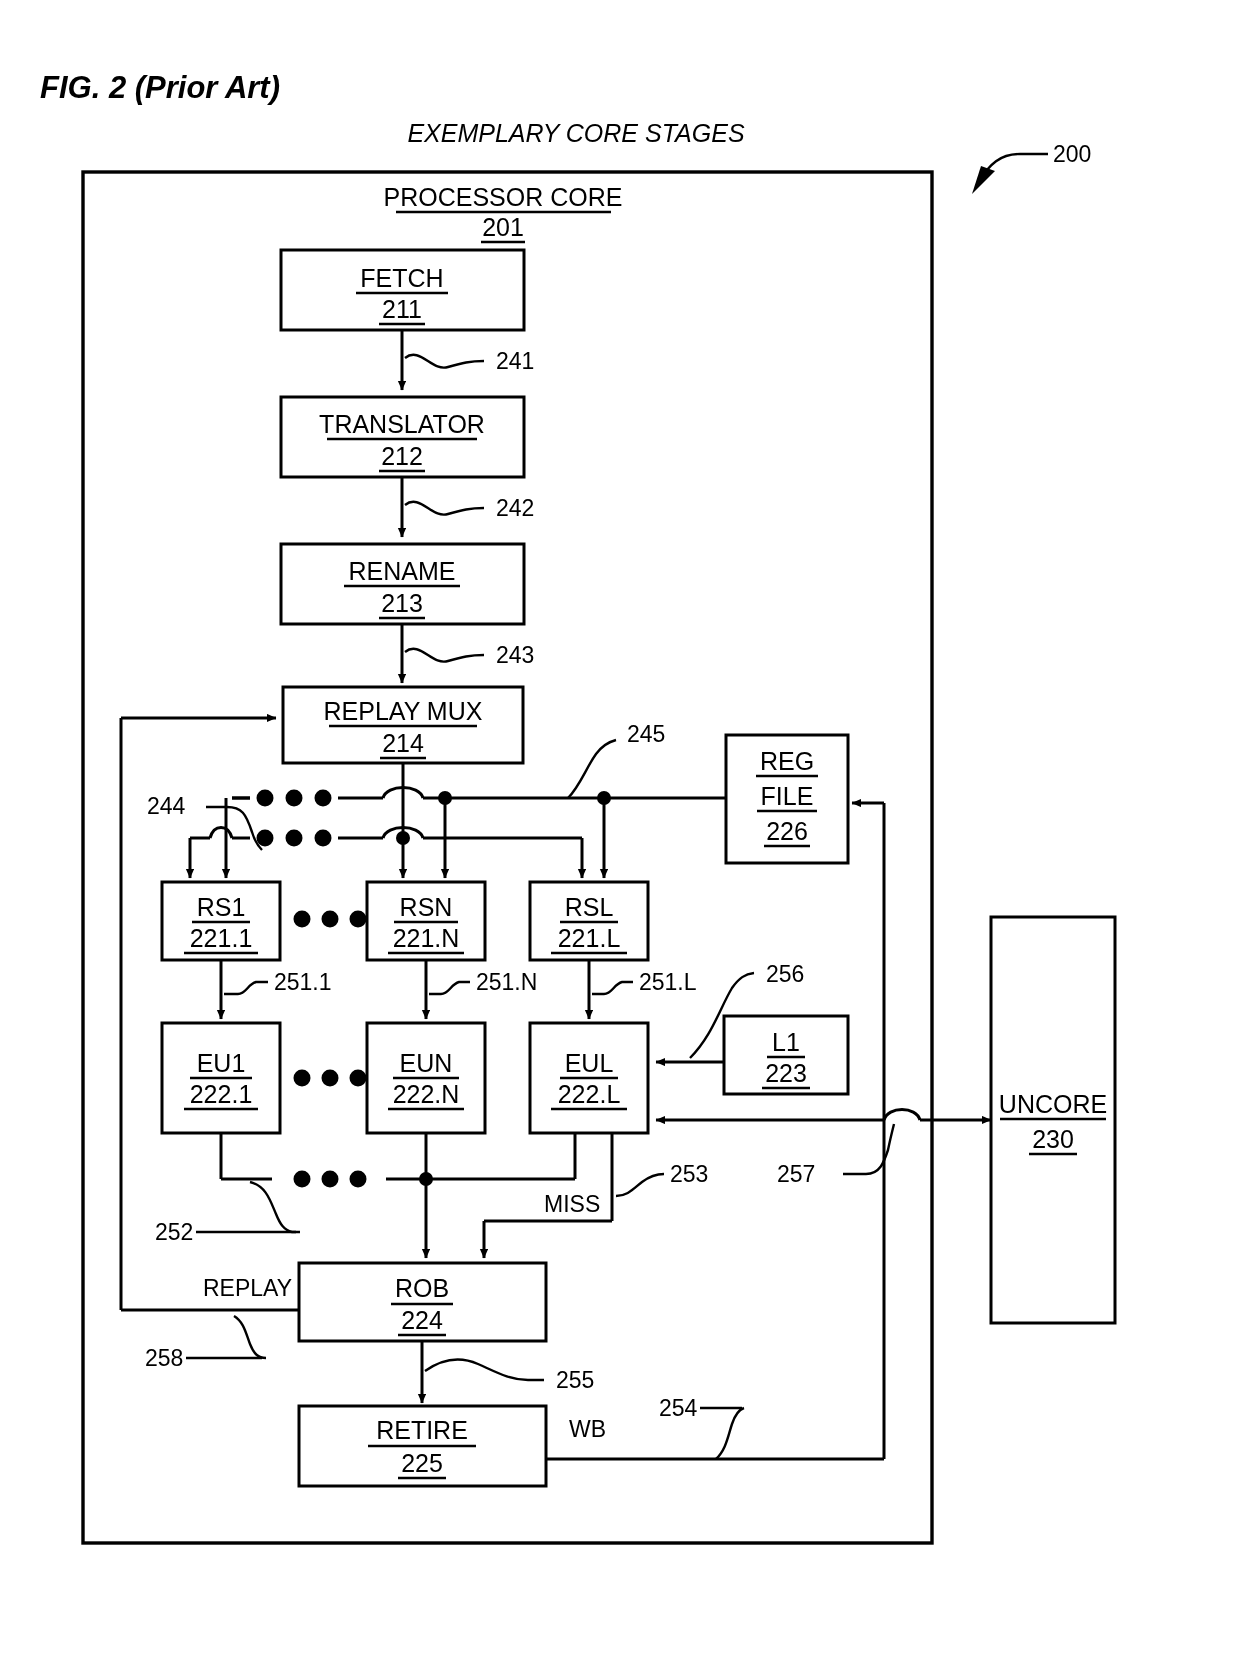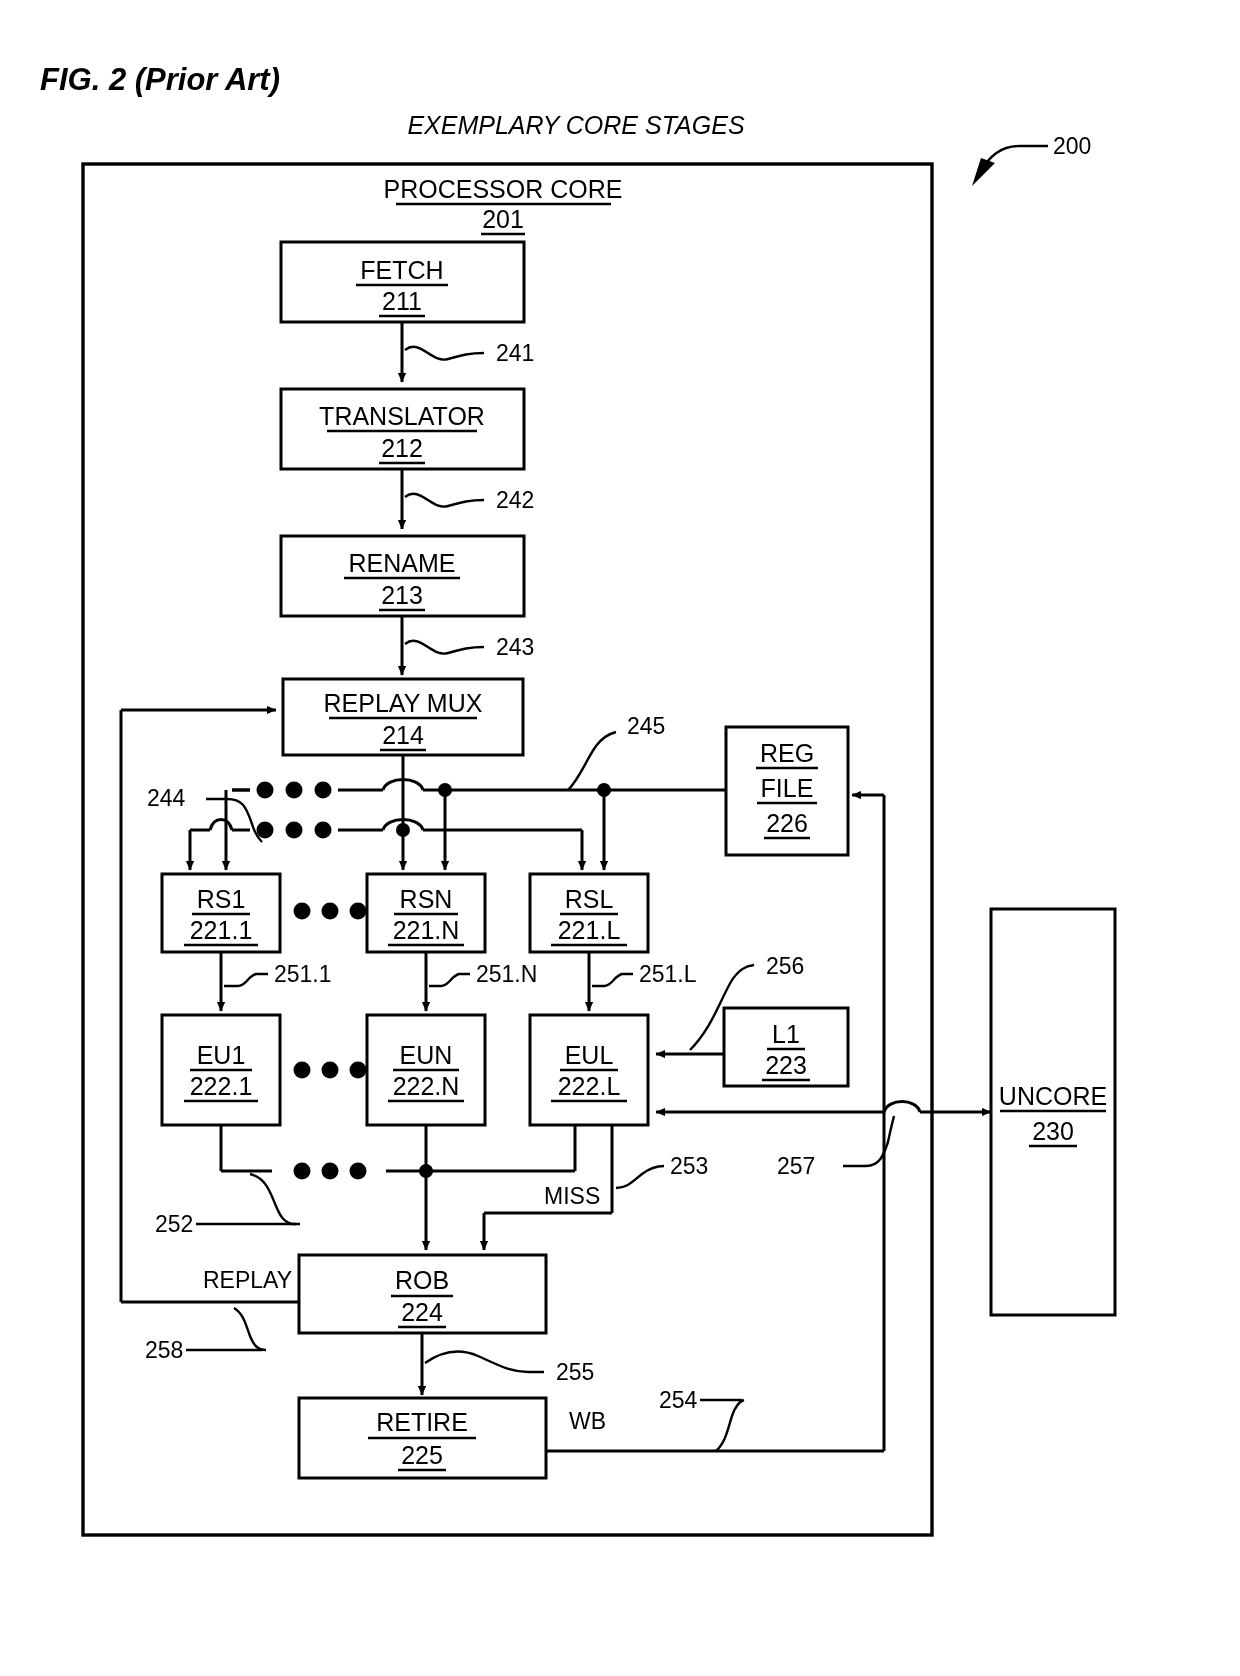--- a/index.html
+++ b/index.html
@@ -9,21 +9,21 @@
   }
   body {
     width: 1240px;
     height: 1676px;
     font-family: "Liberation Sans", sans-serif;
     position: relative;
     overflow: hidden;
   }
   #figure-root {
     position: absolute;
-    top: 8px; left: 0;
+    top: 16px; left: 0;
     width: 1240px;
     height: 1492px;
   }
   svg { display: block; }
   .fig-title {
     font-family: "Liberation Sans", sans-serif;
     font-style: italic;
     font-weight: bold;
     font-size: 31px;
     fill: #000;

